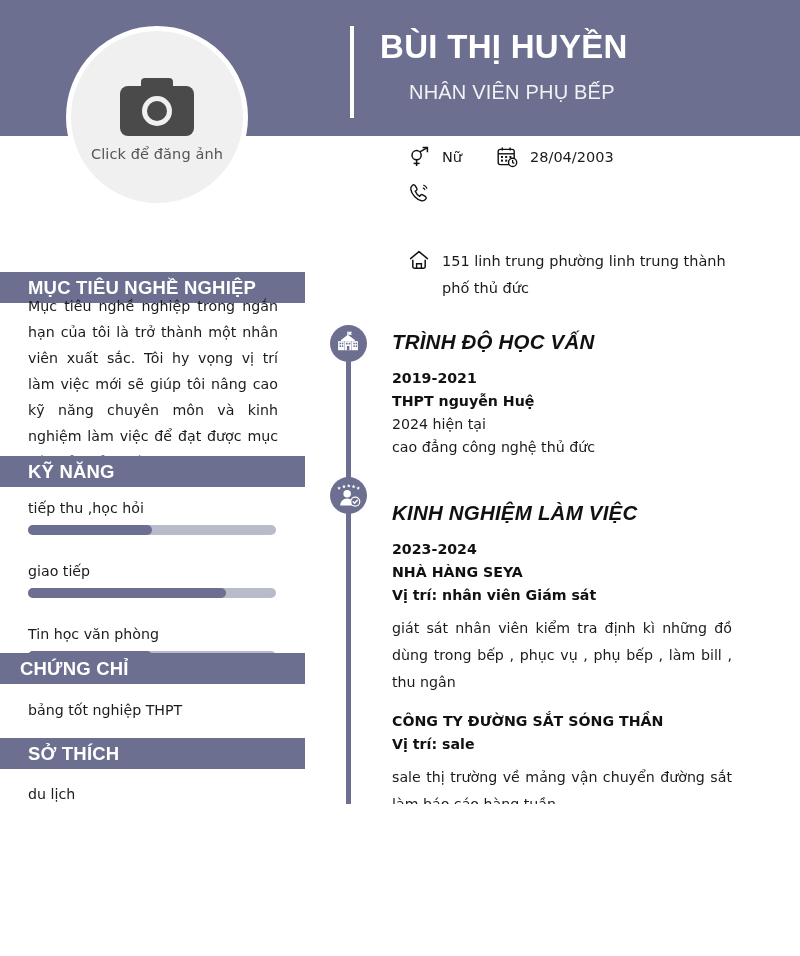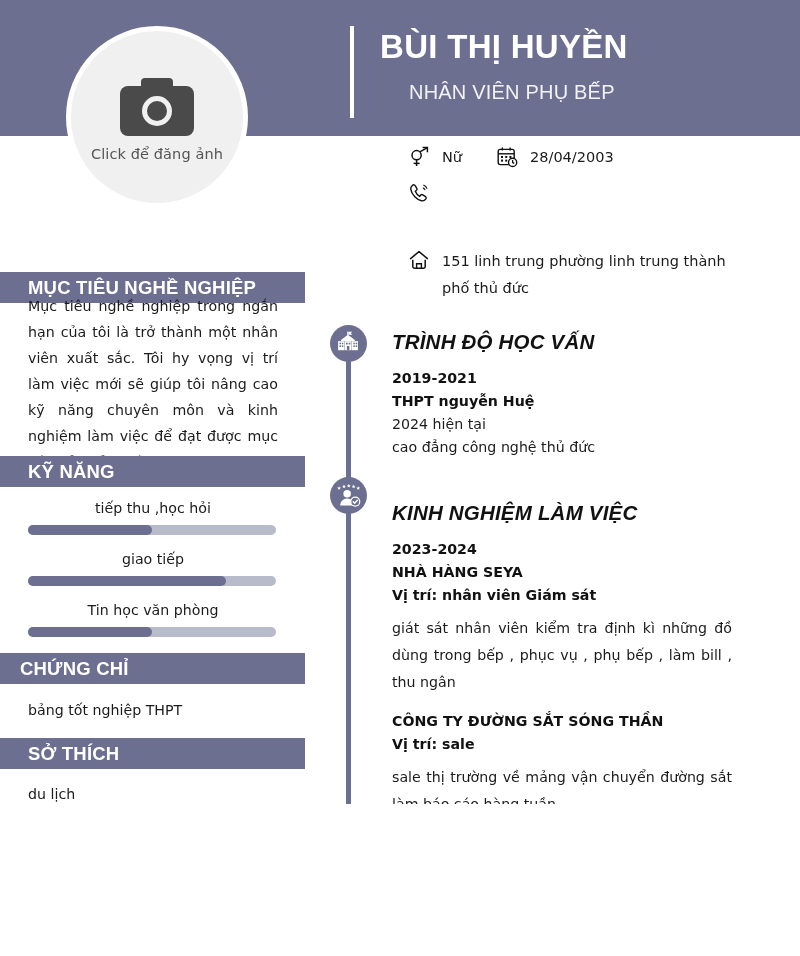--- a/index.html
+++ b/index.html
@@ -180,21 +180,21 @@
 
   .goal-text {
     font-size: 14.2px;
     color: #1b1b1b;
     line-height: 26px;
     text-align: justify;
     font-family: "DejaVu Sans", sans-serif;
   }
 
   
-  .skill { margin-bottom: 16px; text-align: center; }
+  .skill { margin-bottom: 28px; }
 
   .skill-name {
     font-size: 14.2px;
     color: #1b1b1b;
     font-family: "DejaVu Sans", sans-serif;
     margin-bottom: 9px;
   }
 
   .bar-track {
     width: 248px;

